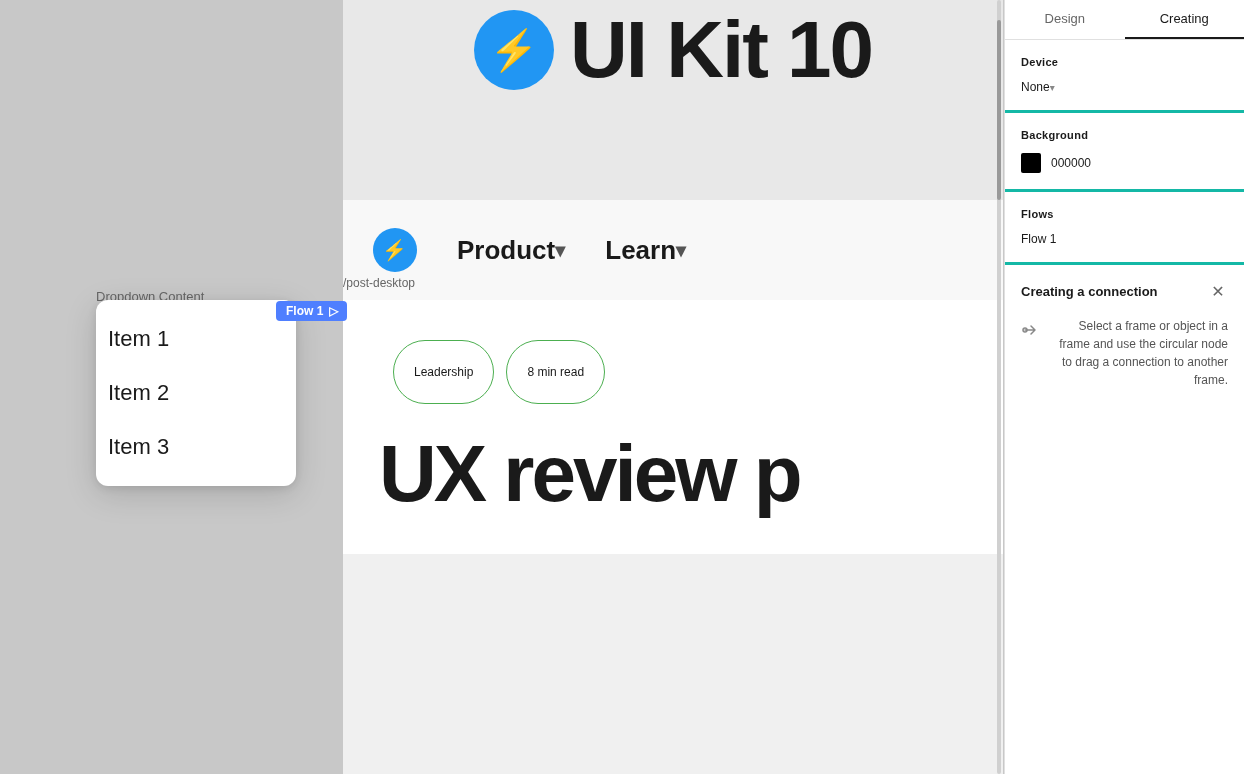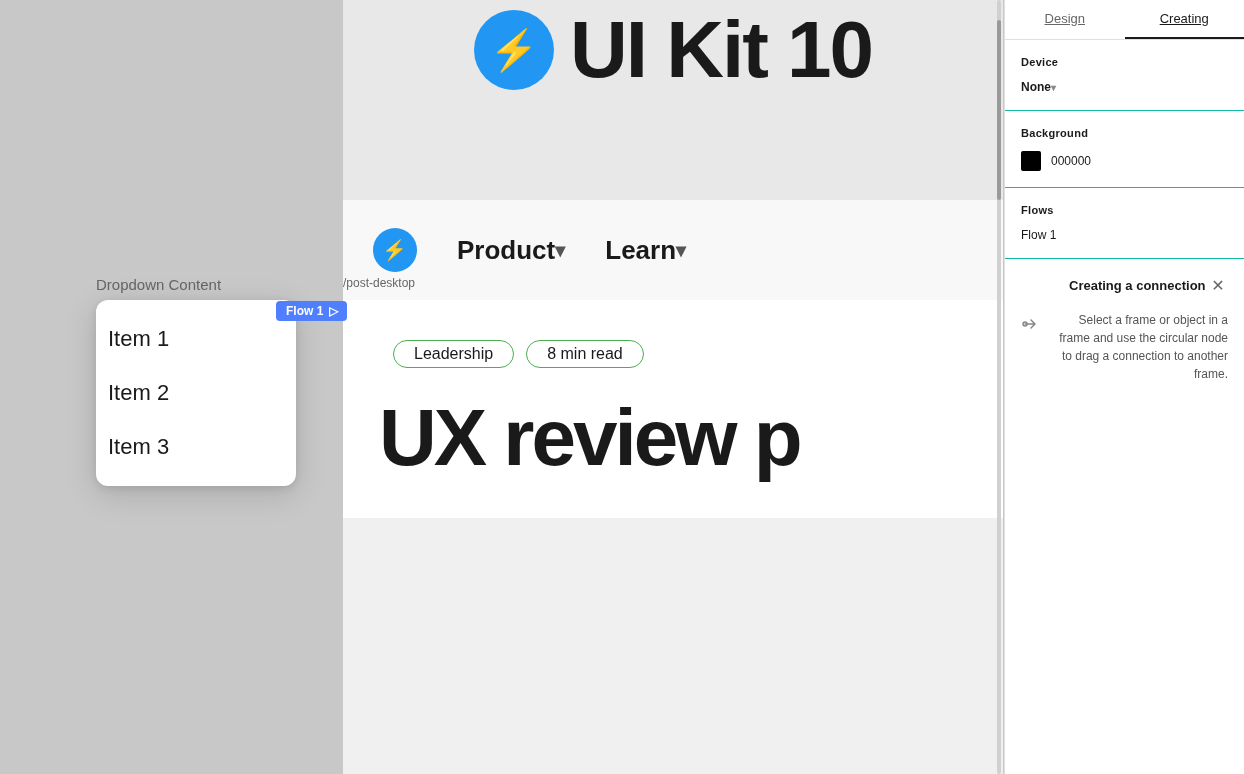--- a/index.html
+++ b/index.html
@@ -97,22 +97,22 @@
     }
 
     .tags-row {
       display: flex;
       gap: 12px;
     }
 
     .tag {
       border: 1.5px solid #4CAF50;
       border-radius: 999px;
-      padding: 4px 20px;
-      font-size: 16px;
+      padding: 24px 20px;
+      font-size: 12px;
       color: #1a1a1a;
       background: transparent;
     }
 
     
     .dropdown-popup {
       position: absolute;
       left: 96px;
       top: 300px;
       background: white;
@@ -149,22 +149,22 @@
     }
 
     .flow-label-arrow {
       font-size: 12px;
     }
 
     
     .dropdown-label {
       position: absolute;
       left: 96px;
-      top: 276px;
-      font-size: 15px;
+      top: 289px;
+      font-size: 13px;
       color: #666;
     }
 
     .path-label {
       position: absolute;
       left: 343px;
       top: 276px;
       font-size: 12px;
       color: #666;
     }
@@ -189,50 +189,48 @@
 
     .panel-tab {
       flex: 1;
       display: flex;
       align-items: center;
       justify-content: center;
       font-size: 13px;
       color: #666;
       cursor: pointer;
       border-bottom: 2px solid transparent;
-      text-decoration: underline;
     }
 
     .panel-tab.active {
       color: #1a1a1a;
       border-bottom: 2px solid #1a1a1a;
       font-weight: 500;
     }
 
     
     .panel-section {
       padding: 16px;
-      border-bottom: 1px solid #14b8a6;
+      border-bottom: 3px solid #14b8a6;
     }
 
     .panel-section-title {
       font-size: 11px;
       font-weight: 600;
       color: #1a1a1a;
       margin-bottom: 12px;
       letter-spacing: 0.3px;
     }
 
     .device-row {
       display: flex;
       align-items: center;
       font-size: 12px;
       color: #1a1a1a;
       cursor: pointer;
-      font-weight: bold;
     }
 
     .device-chevron {
       font-size: 10px;
       color: #888;
     }
 
     .background-row {
       display: flex;
       align-items: center;
@@ -258,21 +256,20 @@
     .connection-panel {
       padding: 16px;
       flex: 1;
     }
 
     .connection-header {
       display: flex;
       align-items: center;
       justify-content: space-between;
       margin-bottom: 16px;
-      margin-left: 48px;
     }
 
     .connection-title {
       font-size: 13px;
       font-weight: 600;
       color: #1a1a1a;
     }
 
     .close-btn {
       width: 20px;

